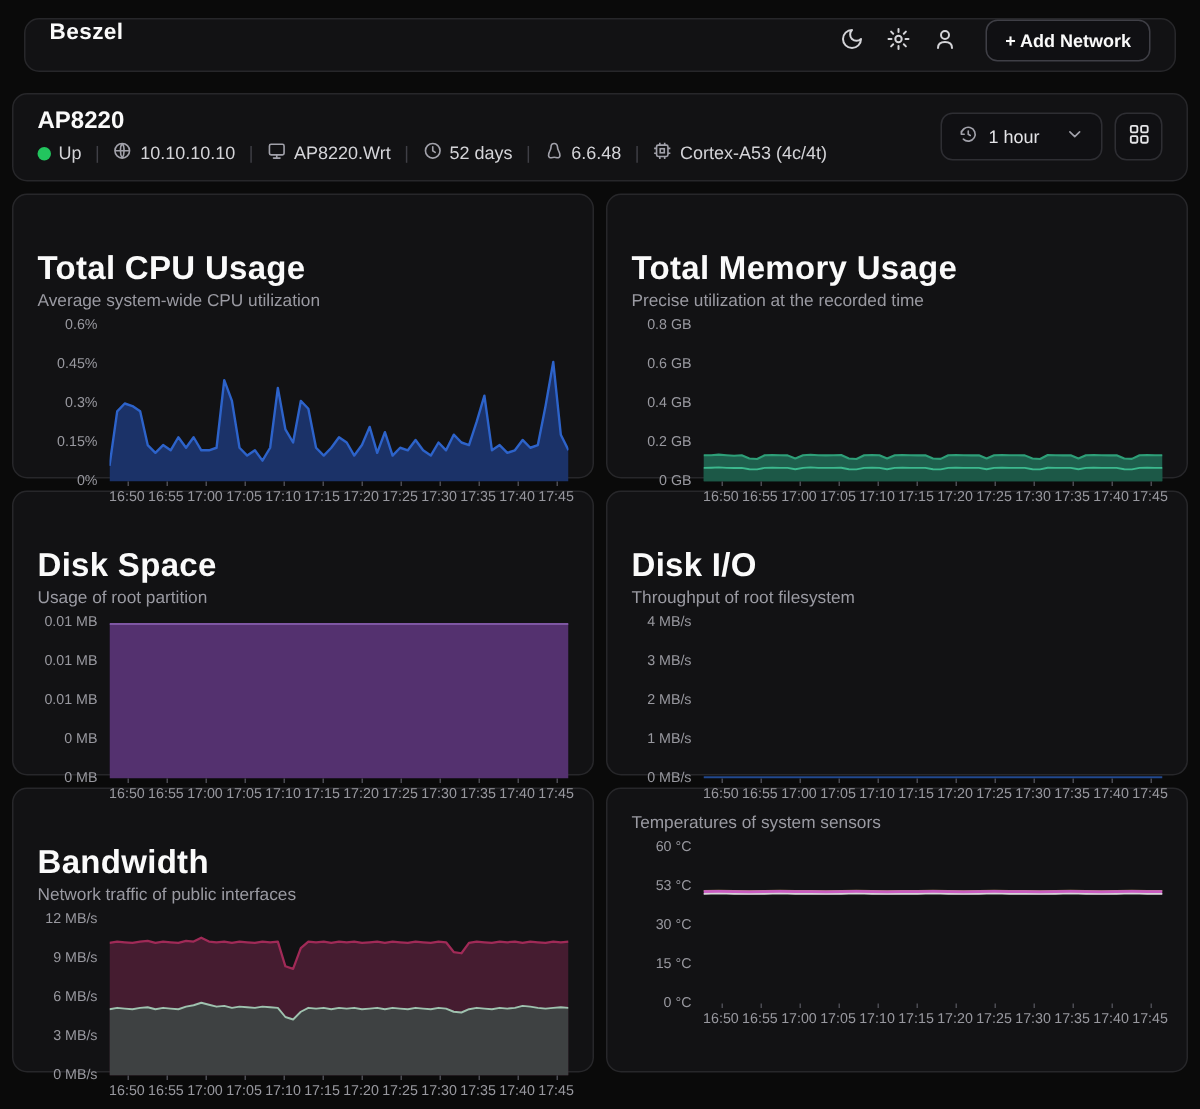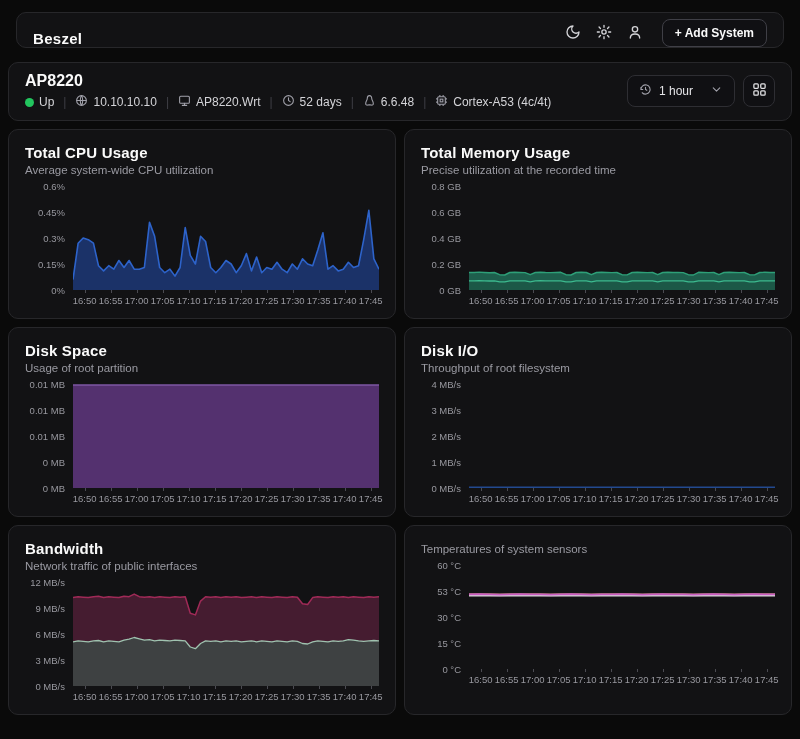--- a/index.html
+++ b/index.html
@@ -3,21 +3,21 @@
 <meta charset="utf-8">
 <style>
   * { margin:0; padding:0; box-sizing:border-box; }
   html,body { width:800px; height:739px; background:#0a0a0a; overflow:hidden;
     font-family:"Liberation Sans", sans-serif; color:#fafafa; }
   body { padding:8px; }
 
   .card { background:#121214; border:1px solid #27272a; border-radius:10px; }
 
   
-  .topbar { height:36px; margin:4px 8px 14px 8px; display:flex; align-items:flex-end;
+  .topbar { height:36px; margin:4px 8px 14px 8px; display:flex; align-items:flex-start;
     justify-content:space-between; padding:0 16px; }
   .brand { font-size:15px; font-weight:bold; letter-spacing:.3px; }
   .topbar-right { display:flex; align-items:center; gap:15px; }
   .icon-btn { background:none; border:none; color:#d4d4d8; cursor:pointer; display:flex; align-items:center; }
   .icon-btn svg { width:16px; height:16px; }
   .add-btn { background:#101013; border:1px solid #3f3f46; color:#fafafa; border-radius:8px;
     font-size:12px; font-weight:bold; padding:6px 12px; cursor:pointer; margin-left:4px;
     font-family:"Liberation Sans", sans-serif; }
 
   
@@ -36,21 +36,21 @@
   .range-select svg { width:13px; height:13px; color:#a1a1aa; }
   .range-select .chev { margin-left:auto; }
   .sq-btn { background:#101013; border:1px solid #2e2e33; border-radius:8px;
     width:32px; height:32px; display:flex; align-items:center; justify-content:center;
     color:#e4e4e7; cursor:pointer; }
   .sq-btn svg { width:15px; height:15px; }
 
   
   .grid { display:grid; grid-template-columns:1fr 1fr; gap:8px; }
   .chart-card { height:190px; padding:14px 16px 8px 16px; }
-  .c-title { font-size:15px; font-weight:bold; letter-spacing:.2px; }
+  .c-title { font-size:22px; font-weight:bold; letter-spacing:.2px;margin-top:22px; }
   .c-sub { font-size:11.5px; color:#9a9aa2; margin:3px 0 10px 0; }
   .chart-wrap { display:flex; }
   .y-axis { position:relative; width:48px; height:104px; flex:none; }
   .ytick { position:absolute; right:8px; transform:translateY(-50%); font-size:9.5px;
     color:#98989f; white-space:nowrap; }
   .plot-col { flex:1; min-width:0; }
   .plot { position:relative; height:104px; }
   .plot svg { width:100%; height:104px; display:block; }
   .x-axis { position:relative; height:17px; }
   .xtick { position:absolute; top:5px; transform:translateX(-50%); font-size:9.5px; color:#98989f; }
@@ -78,21 +78,21 @@
       </span>
     </button>
     <button class="icon-btn">
       <span>
         <svg viewBox="0 0 24 24" fill="none" stroke="currentColor" stroke-width="2" stroke-linecap="round" width="16" height="16">
             <circle cx="12" cy="8" r="4"></circle>
             <path d="M5 21c0-4 3-6 7-6s7 2 7 6"></path>
           </svg>
       </span>
     </button>
-    <button class="add-btn">+ Add System</button>
+    <button class="add-btn">+ Add Network</button>
   </div>
 </header>
 
 <section class="card sys-card">
   <div>
     <div class="sys-name">AP8220</div>
     <div class="sys-meta">
       <span class="meta-item">
         <span class="dot" style="background:#22c55e"></span>
         <span>Up</span>

